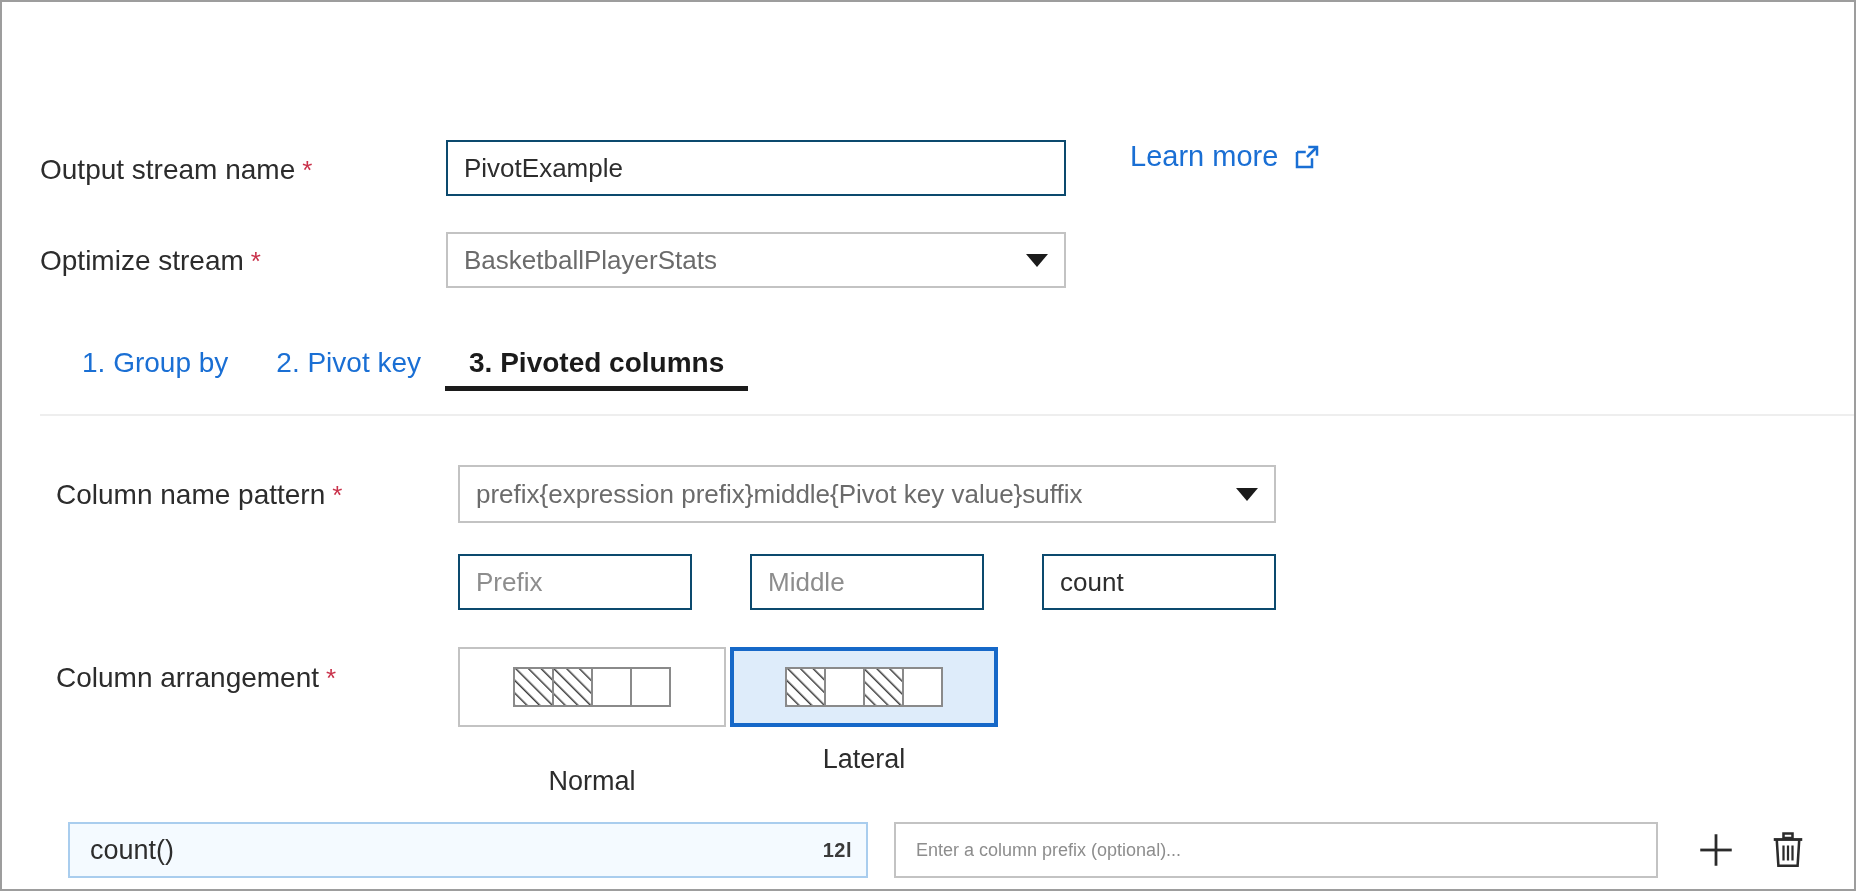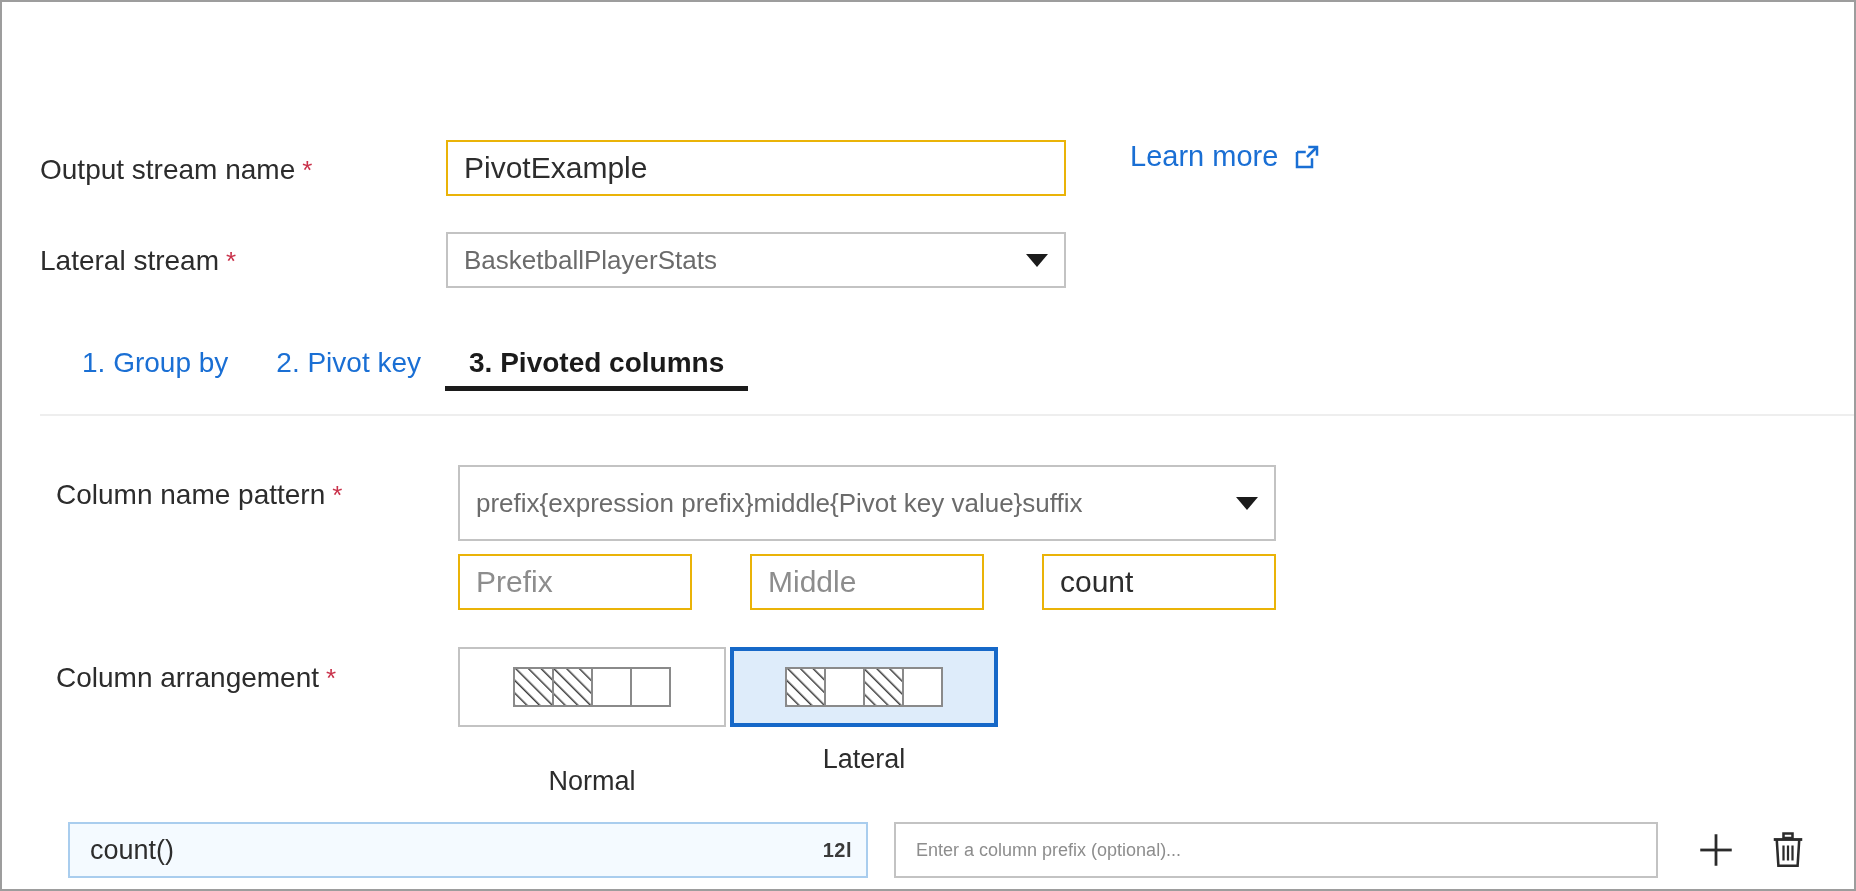--- a/index.html
+++ b/index.html
@@ -84,26 +84,26 @@
   }
   .req {
     color: #c9314a;
     font-size: 26px;
     margin-left: 7px;
   }
 
   .textbox {
     position: absolute;
     box-sizing: border-box;
-    border: 2px solid #eab308;
+    border: 2px solid #0c4a6e;
     background: #ffffff;
     display: flex;
     align-items: center;
     padding: 0 16px;
-    font-size: 30px;
+    font-size: 26px;
     color: #2d2d2d;
     cursor: text;
   }
   .textbox .ph { color: #8d8d8d; }
 
   .dropdown {
     position: absolute;
     box-sizing: border-box;
     border: 2px solid #c3c3c3;
     background: #ffffff;
@@ -268,21 +268,21 @@
     <span>Learn more</span>
     <svg class="ext-icon" width="30" height="30" viewBox="0 0 24 24" fill="none">
       <path d="M4 8 L4 20 L16 20 L16 13" stroke="#1a6fd4" stroke-width="2" fill="none"></path>
       <path d="M4 8 L11 8" stroke="#1a6fd4" stroke-width="2"></path>
       <path d="M13 4 L20 4 L20 11" stroke="#1a6fd4" stroke-width="2" fill="none"></path>
       <path d="M20 4 L12 12" stroke="#1a6fd4" stroke-width="2"></path>
     </svg>
   </div>
 
   <div class="form-label" style="left:38px; top:243px;">
-    <span>Lateral stream</span><span class="req">*</span>
+    <span>Optimize stream</span><span class="req">*</span>
   </div>
   <div class="dropdown" style="left:444px; top:230px; width:620px; height:56px;">
     <span>BasketballPlayerStats</span>
     <span class="caret"></span>
   </div>
 
   <div class="subtabs">
     <div class="subtab">
       <span>1. Group by</span>
     </div>
@@ -291,21 +291,21 @@
     </div>
     <div class="subtab active">
       <span>3. Pivoted columns</span>
     </div>
   </div>
   <div class="subtabs-divider"></div>
 
   <div class="form-label" style="left:54px; top:477px;">
     <span>Column name pattern</span><span class="req">*</span>
   </div>
-  <div class="dropdown" style="left:456px; top:463px; width:818px; height:76px;">
+  <div class="dropdown" style="left:456px; top:463px; width:818px; height:58px;">
     <span>prefix{expression prefix}middle{Pivot key value}suffix</span>
     <span class="caret"></span>
   </div>
 
   <div class="textbox" style="left:748px; top:552px; width:234px; height:56px;">
     <span class="ph">Middle</span>
   </div>
   <div class="textbox" style="left:456px; top:552px; width:234px; height:56px;">
     <span class="ph">Prefix</span>
   </div>

